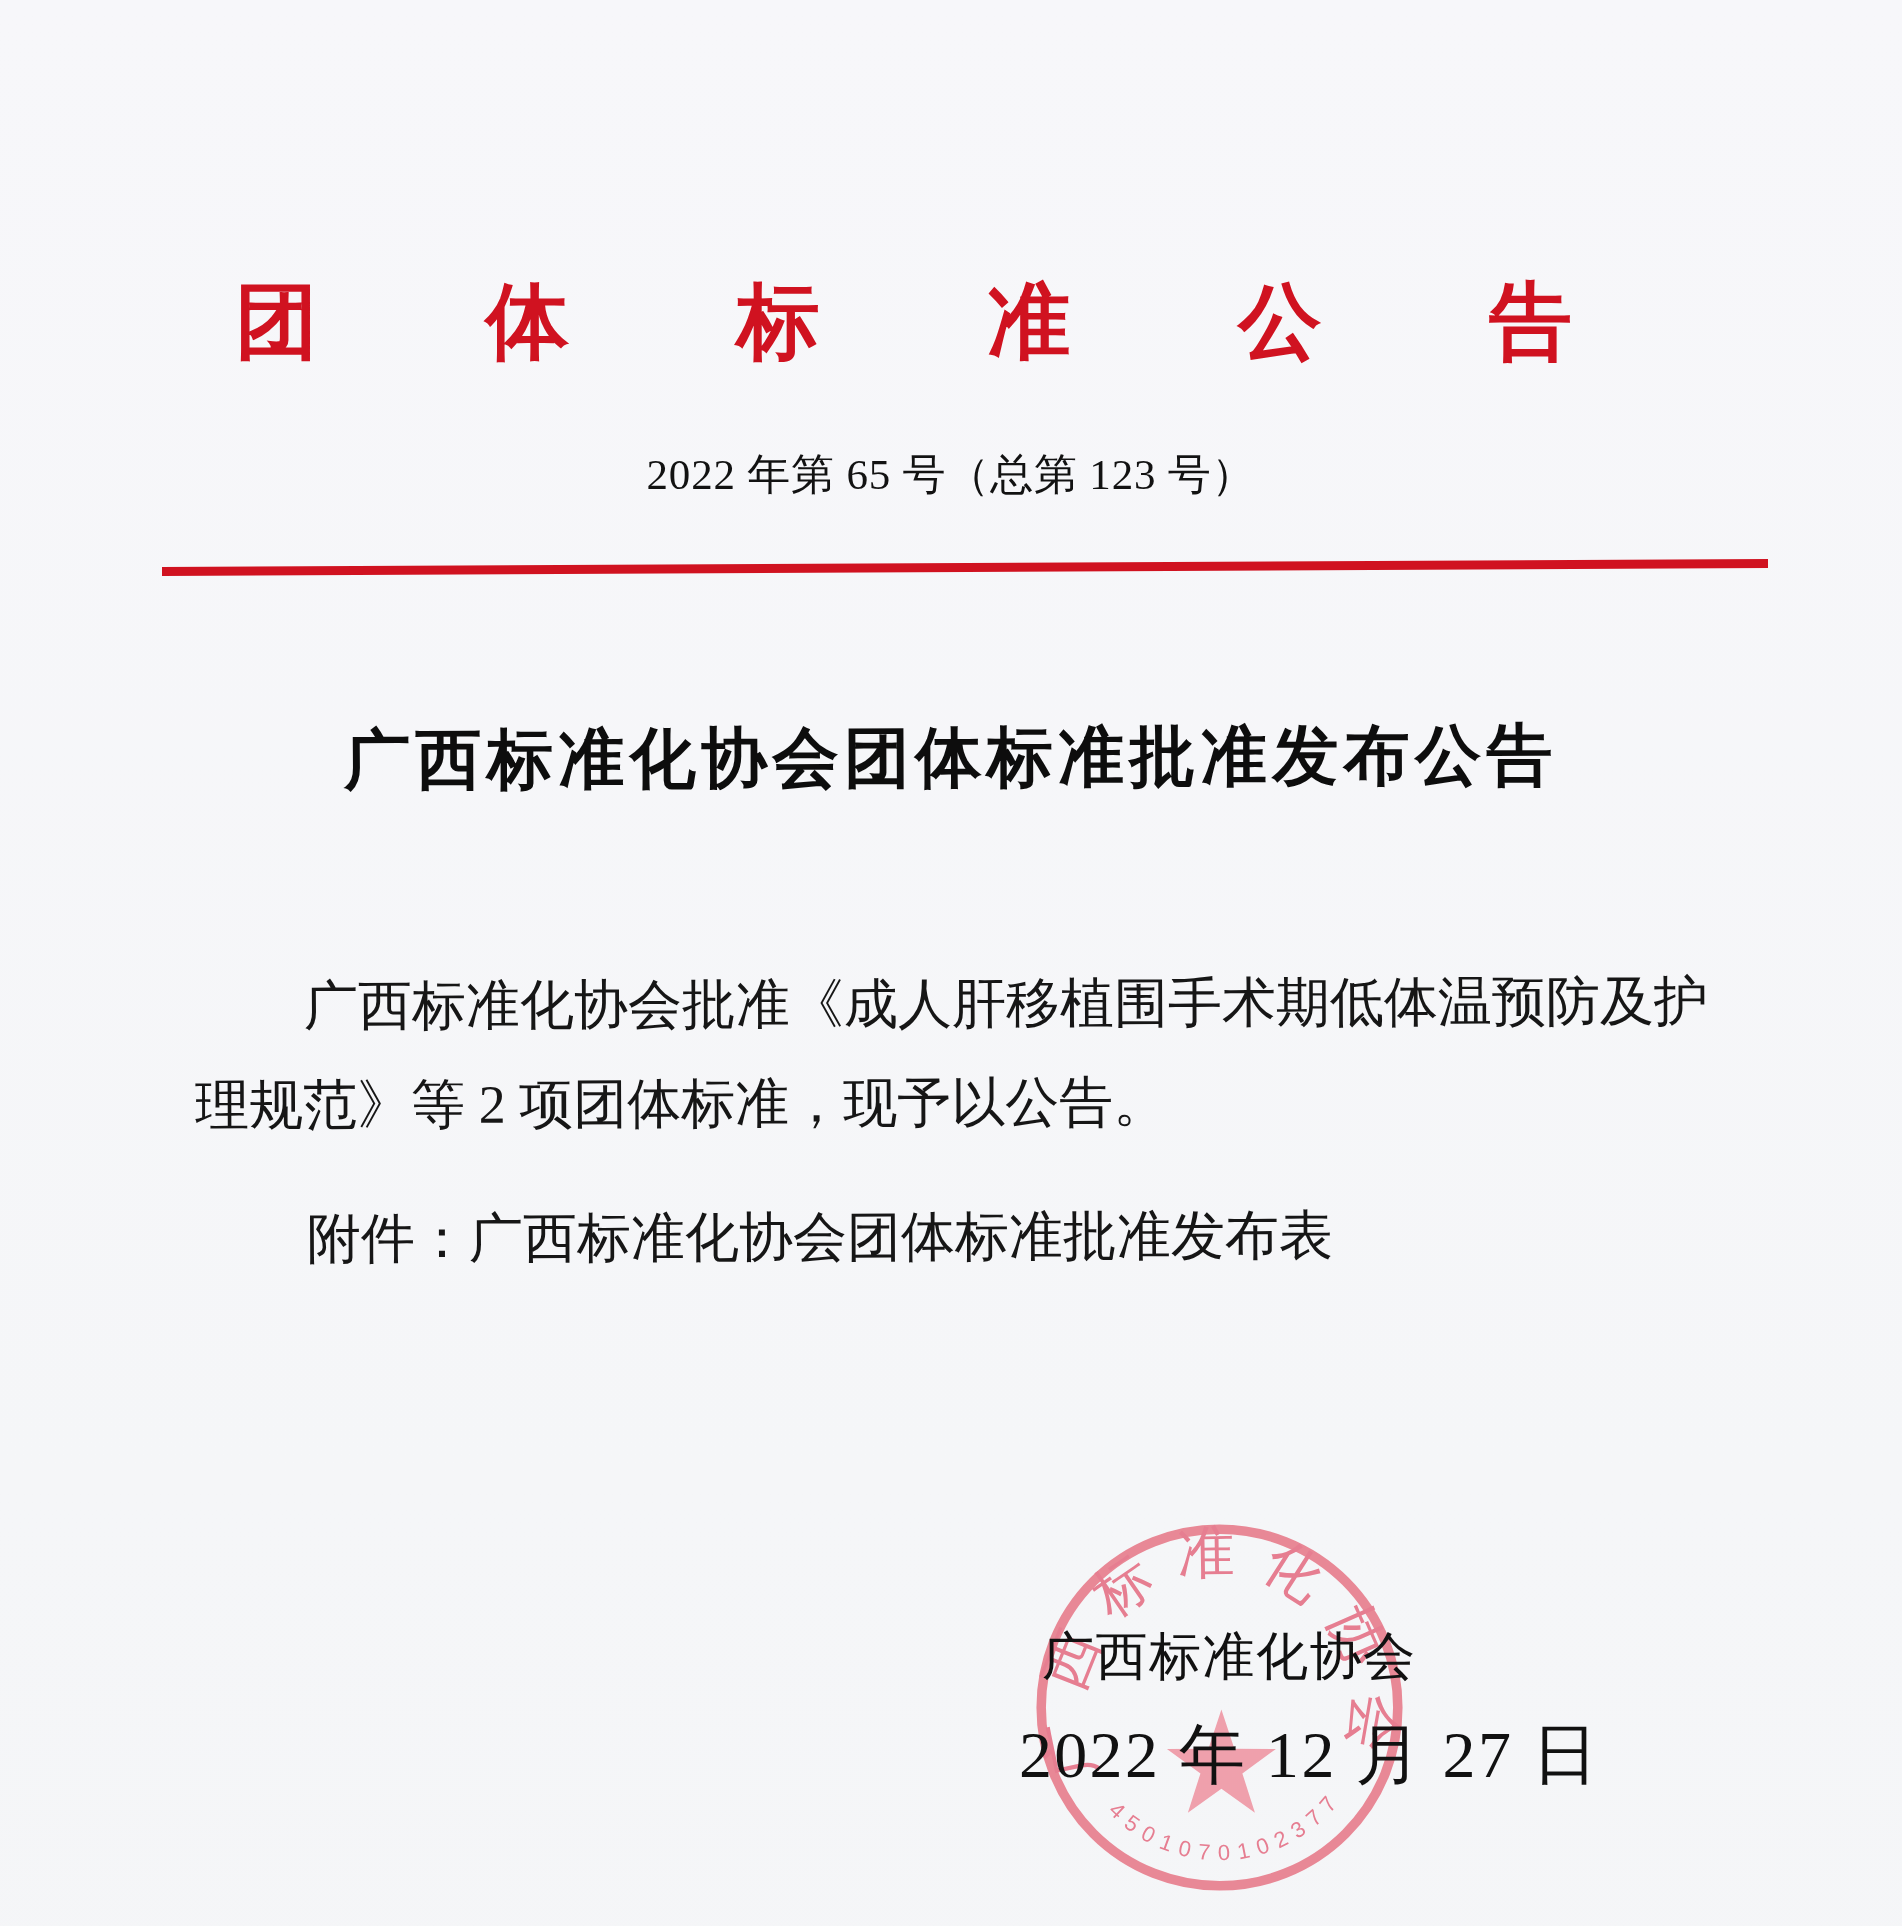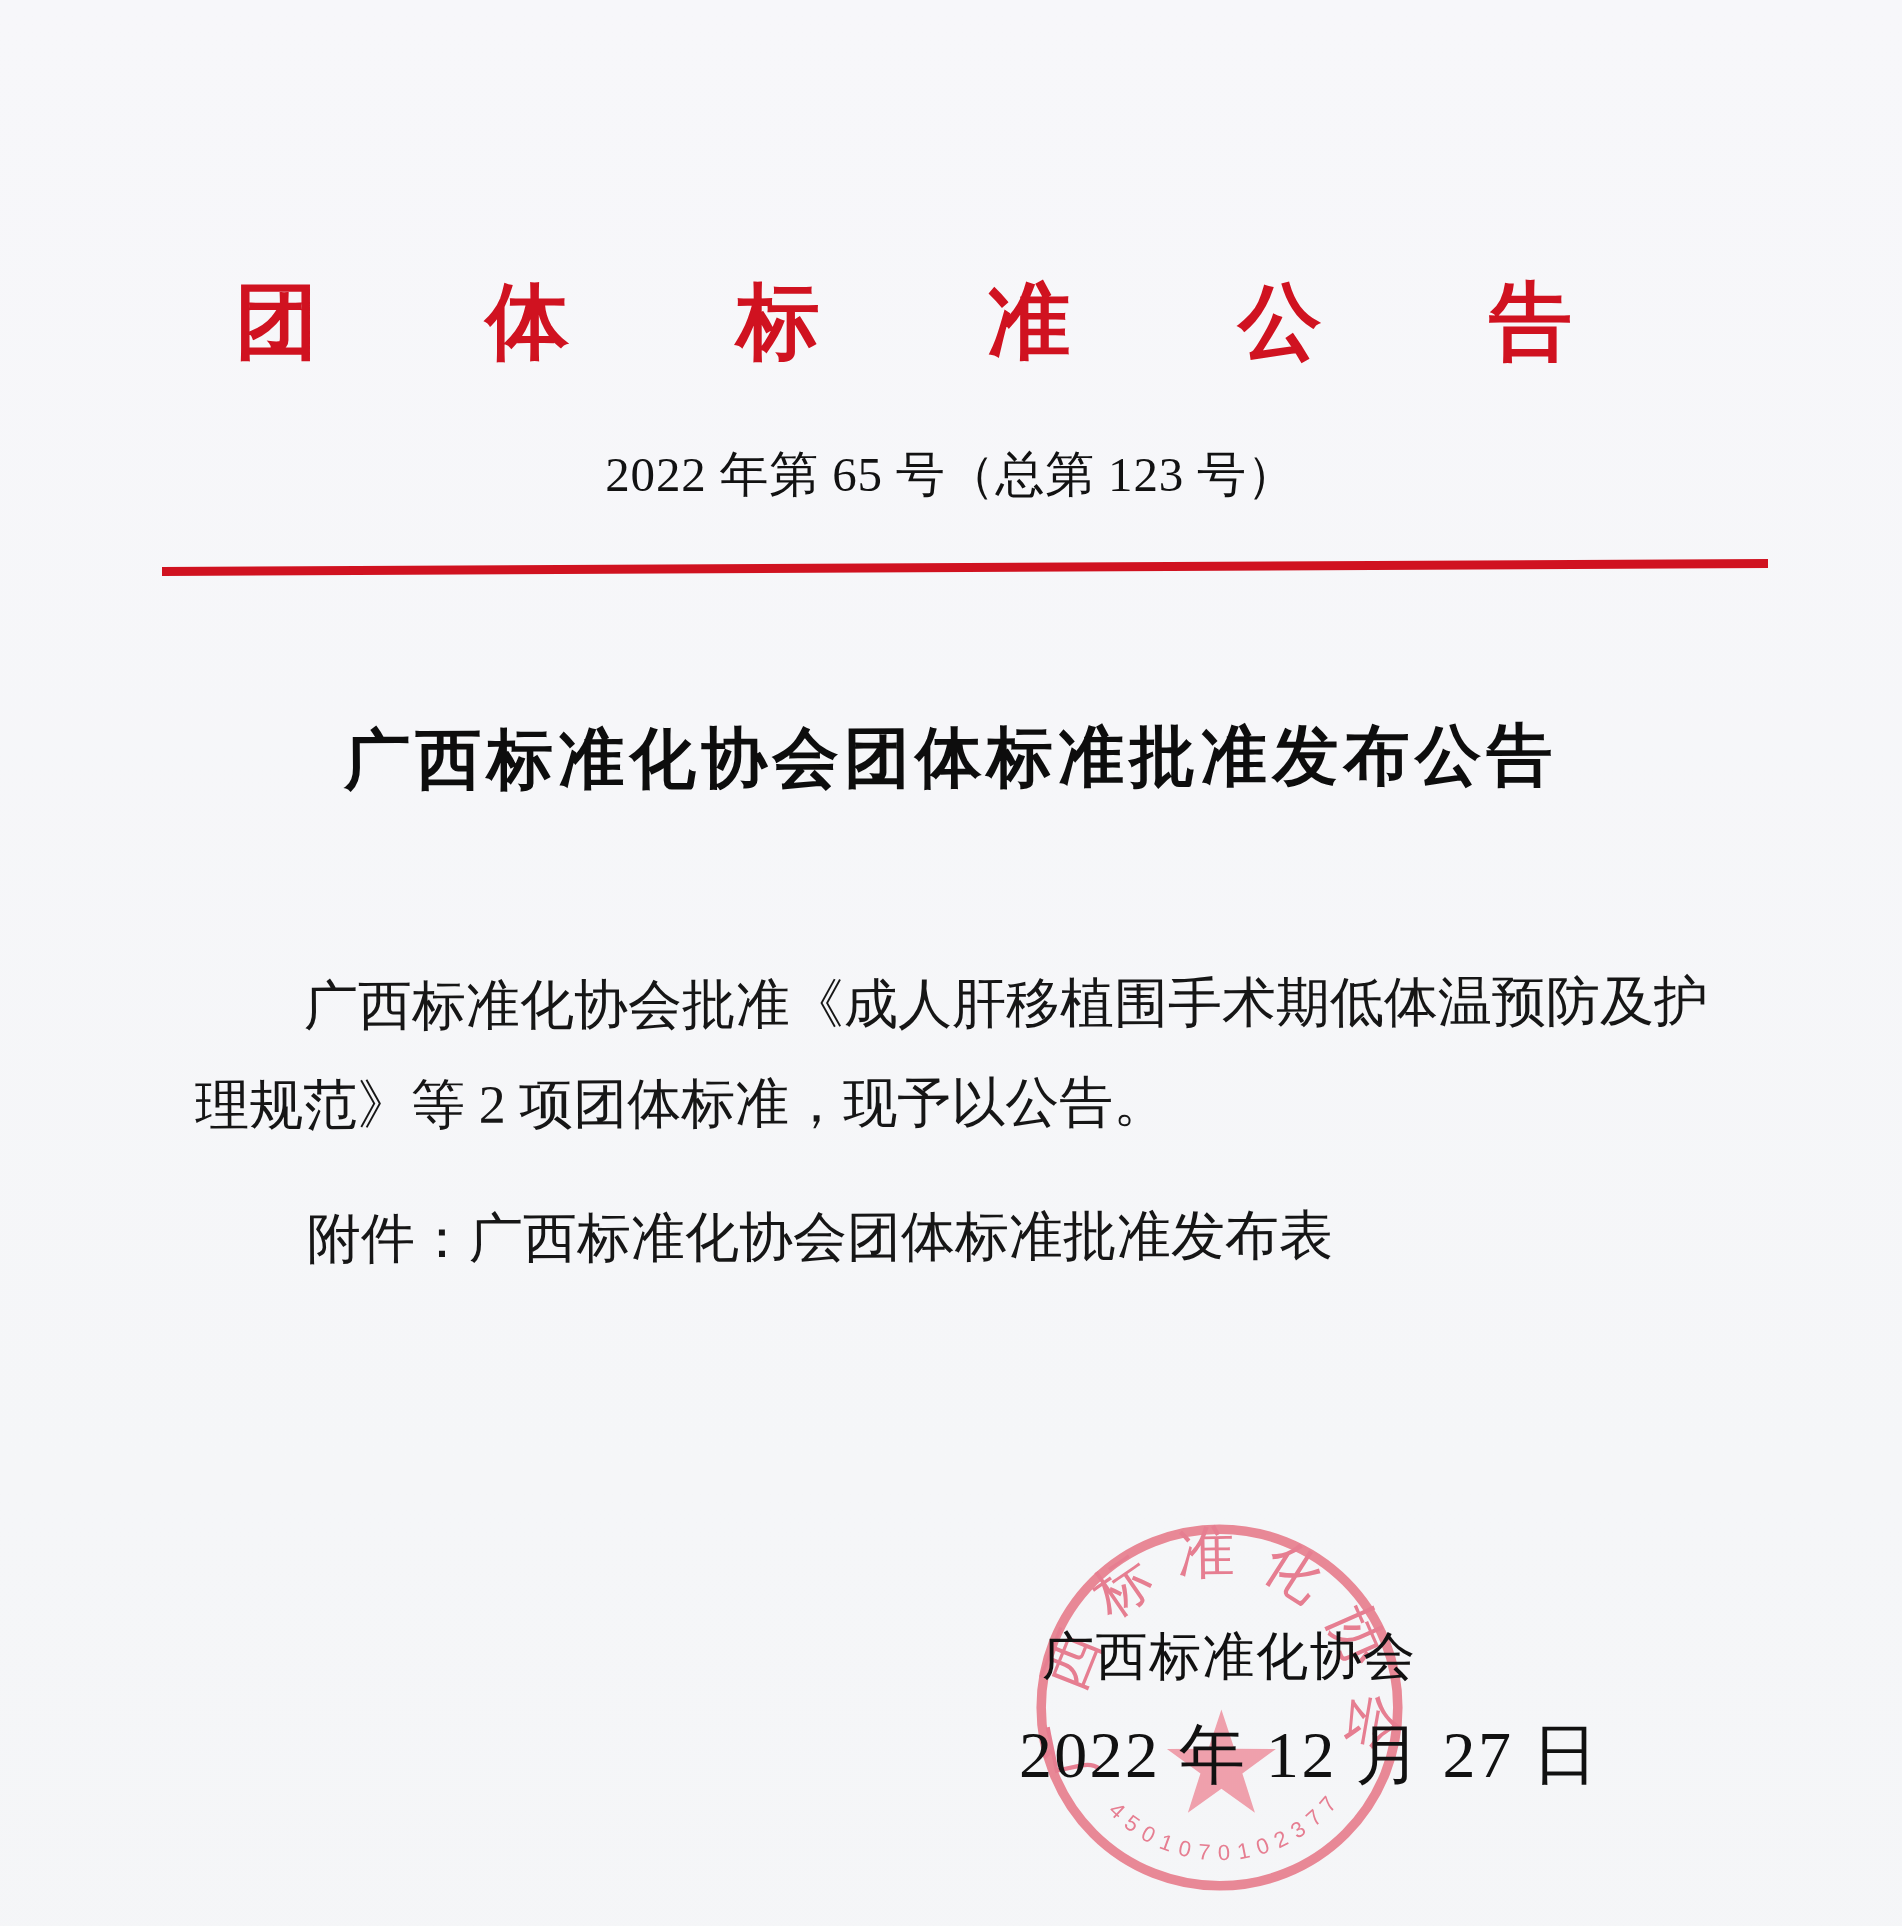--- a/index.html
+++ b/index.html
@@ -26,21 +26,21 @@
     font-size: 83px;
     line-height: 89px;
     color: #d01220;
     letter-spacing: 0;
   }
   .issue-number {
     position: absolute;
     left: 0; top: 450px;
     width: 100%;
     text-align: center;
-    font-size: 49px;
+    font-size: 43px;
     line-height: 50px;
     color: #121212;
     letter-spacing: 0.8px;
   }
   .red-rule {
     position: absolute;
     left: 162px; top: 563px;
     width: 1606px; height: 8.9px;
     background: #d01220;
     transform: rotate(-0.28deg);

